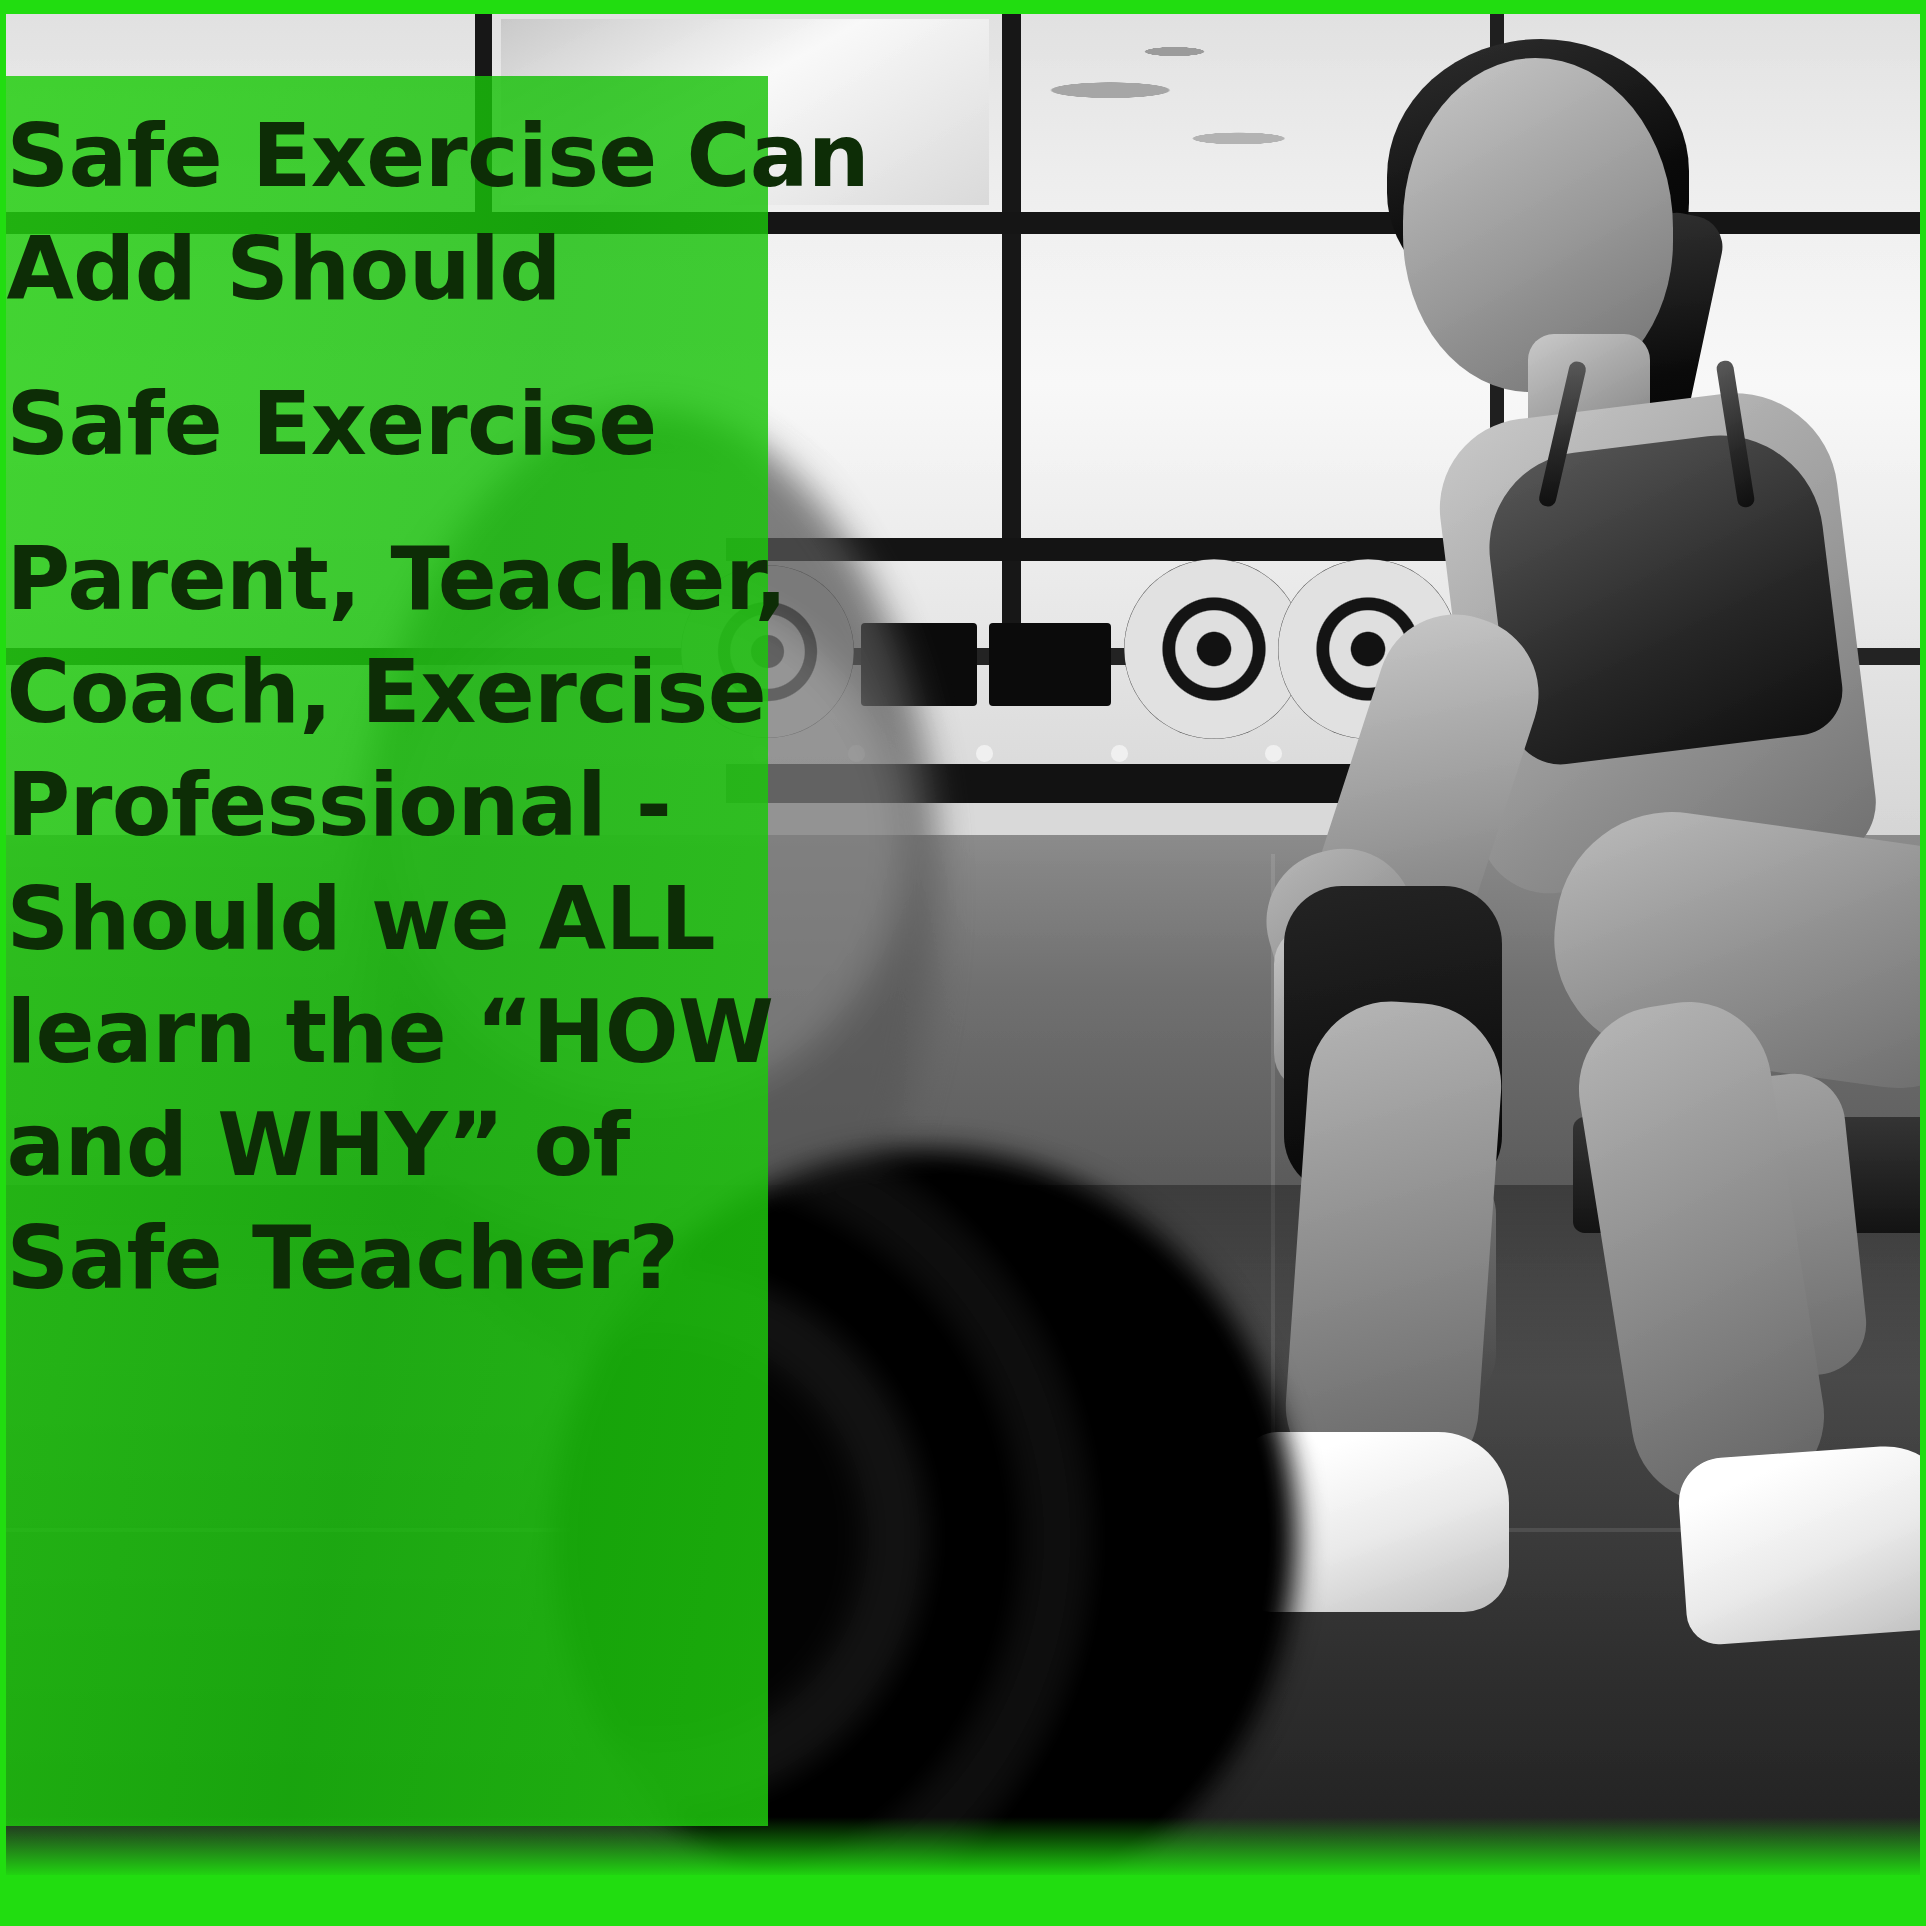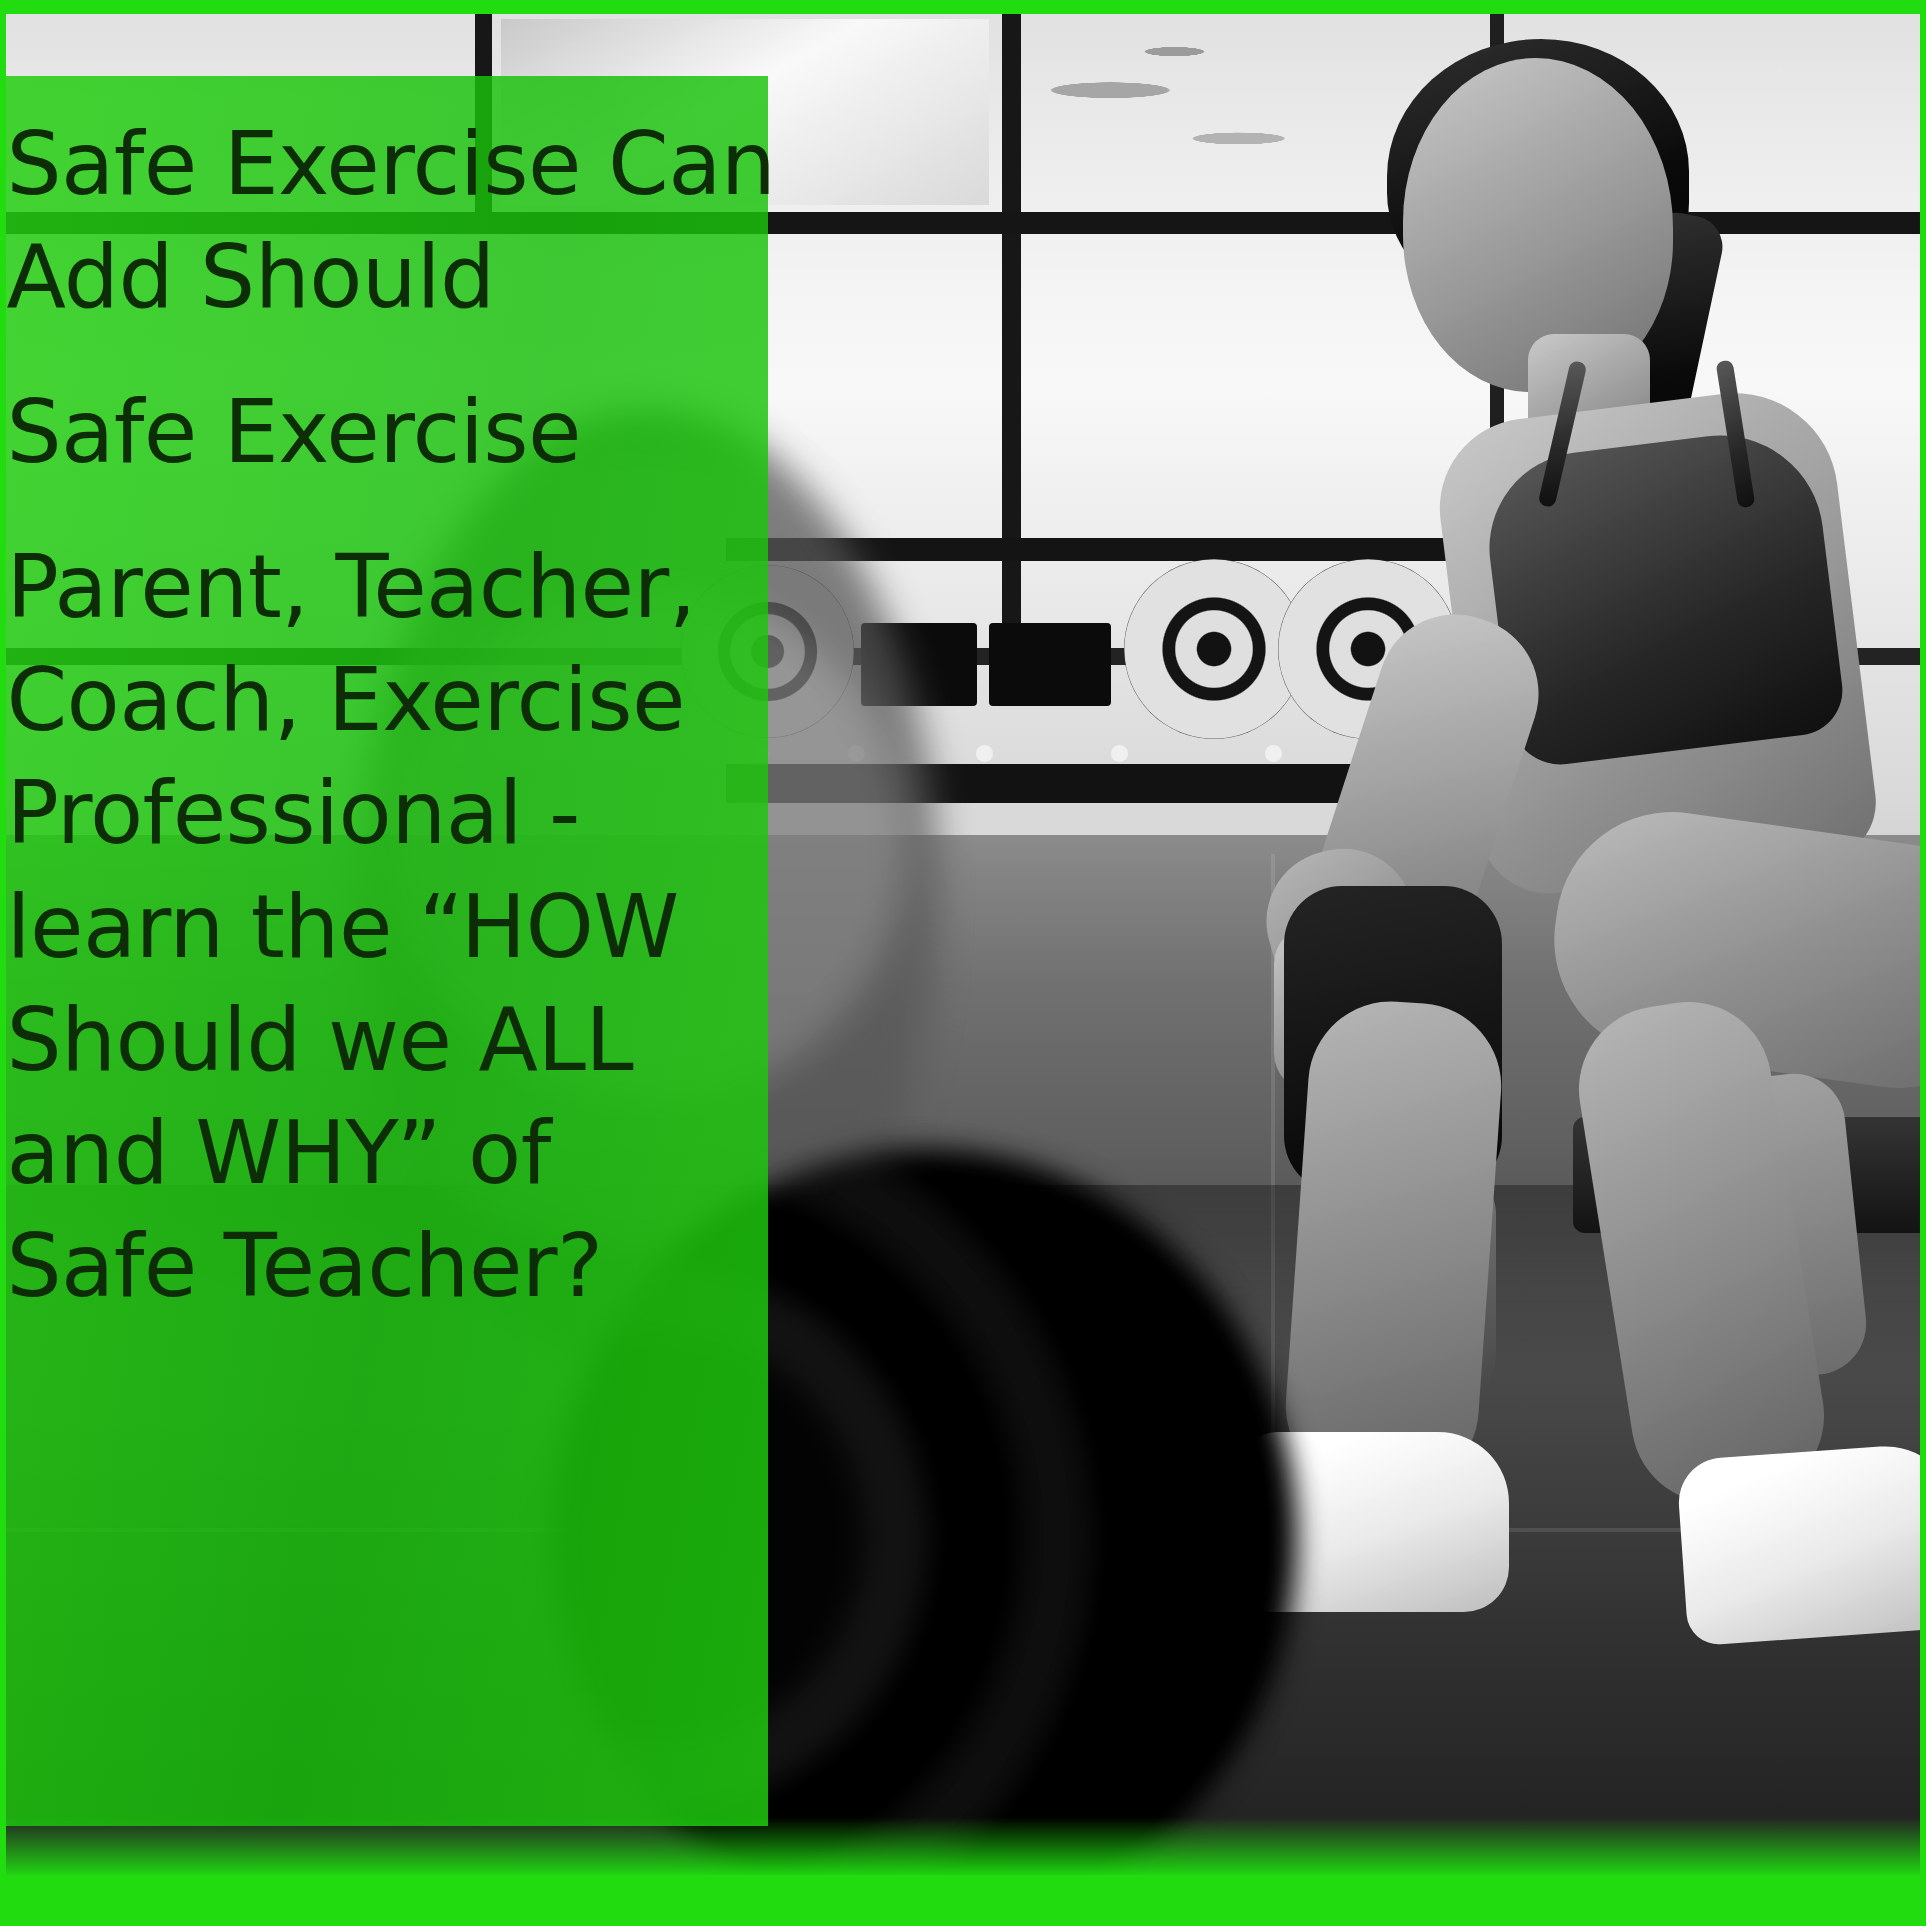--- a/index.html
+++ b/index.html
@@ -176,21 +176,21 @@
     position:absolute;
     left:6.4px; top:96px;
     width:758px;
     color:#0d2d06;
     font-family: "DejaVu Sans", "Liberation Sans", sans-serif;
     font-size: 87px;
     line-height: 1.30;
     font-weight: 400;
     letter-spacing: -0.6px;
   }
-  .para { margin: 12px 0 42px 0; }
+  .para { margin: 4px 0 42px 0; font-weight: bold; }
   .para:last-child { margin-bottom: 0; }
   .line { display:block; white-space:nowrap; }
 </style>
 </head>
 <body>
 
 <div id="poster">
 
   <div class="photo">
 
@@ -290,22 +290,22 @@
     </div>
 
     <div class="para">
       <span class="line">Safe Exercise</span>
     </div>
 
     <div class="para">
       <span class="line">Parent, Teacher,</span>
       <span class="line">Coach, Exercise</span>
       <span class="line">Professional -</span>
+      <span class="line">Should we ALL</span>
       <span class="line">learn the “HOW</span>
-      <span class="line">Should we ALL</span>
       <span class="line">and WHY” of</span>
       <span class="line">Safe Teacher?</span>
     </div>
 
   </div>
 
   <div class="frame-bottom-fade"></div>
   <div class="frame-top"></div>
   <div class="frame-bottom"></div>
   <div class="frame-left"></div>

